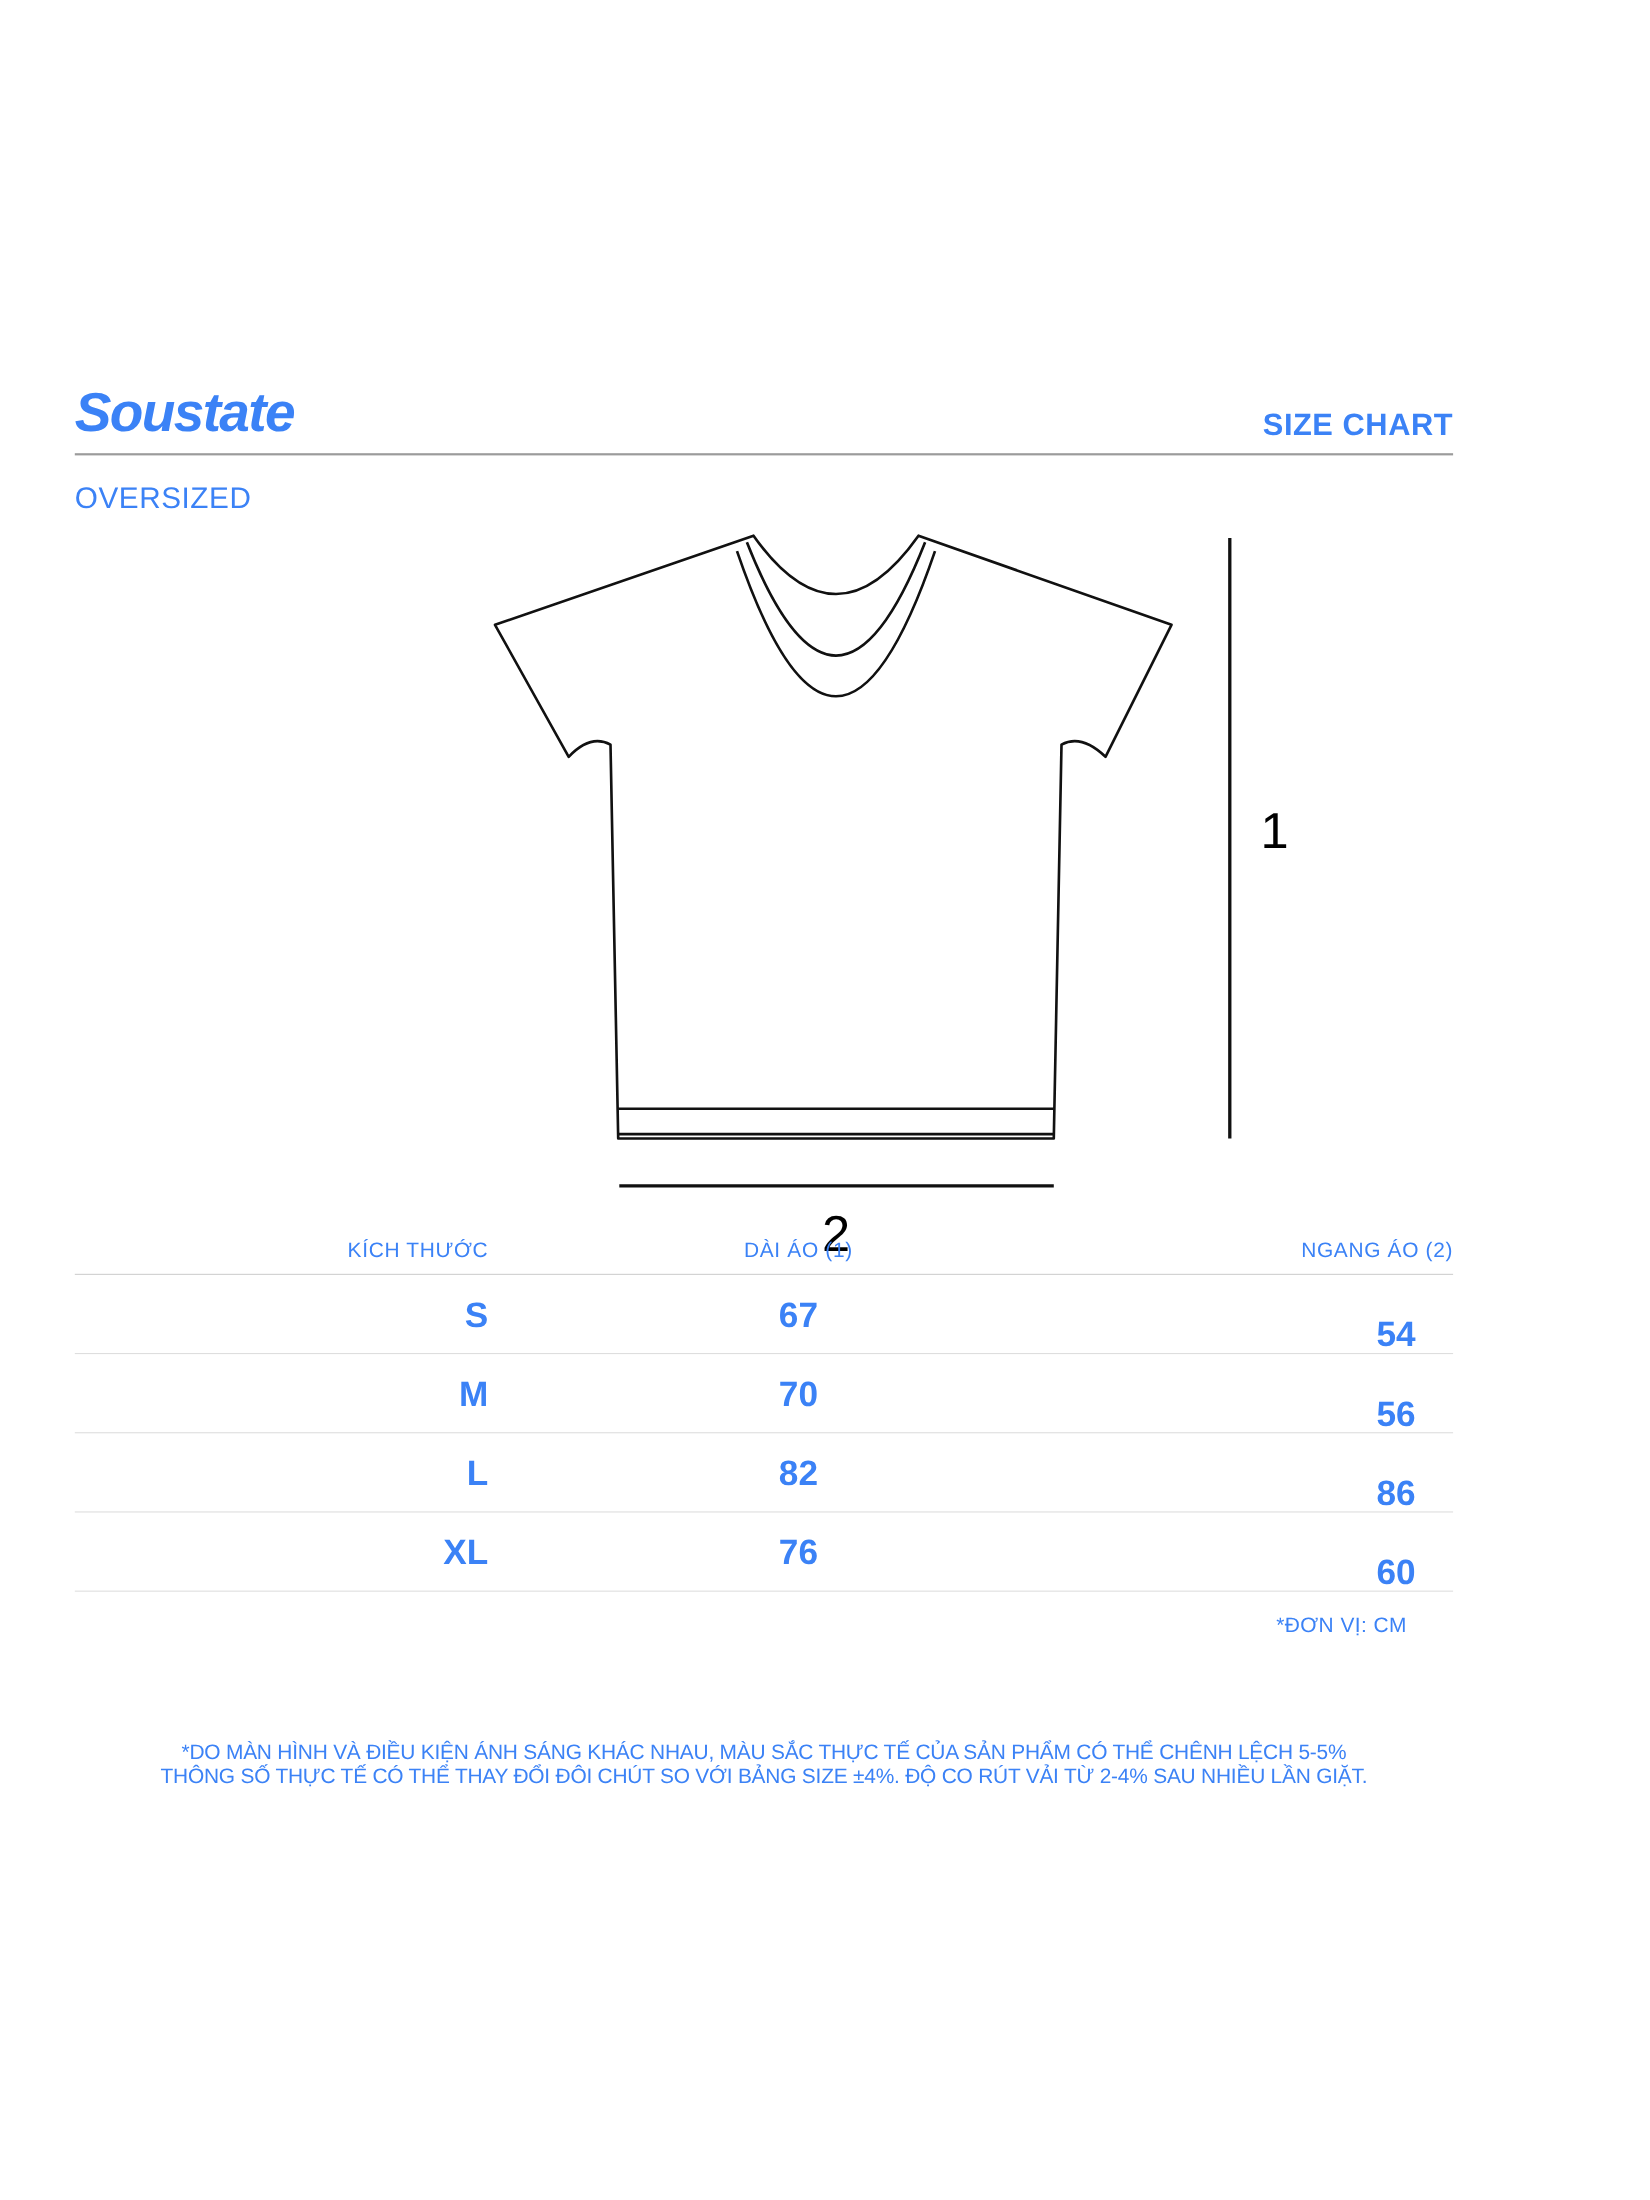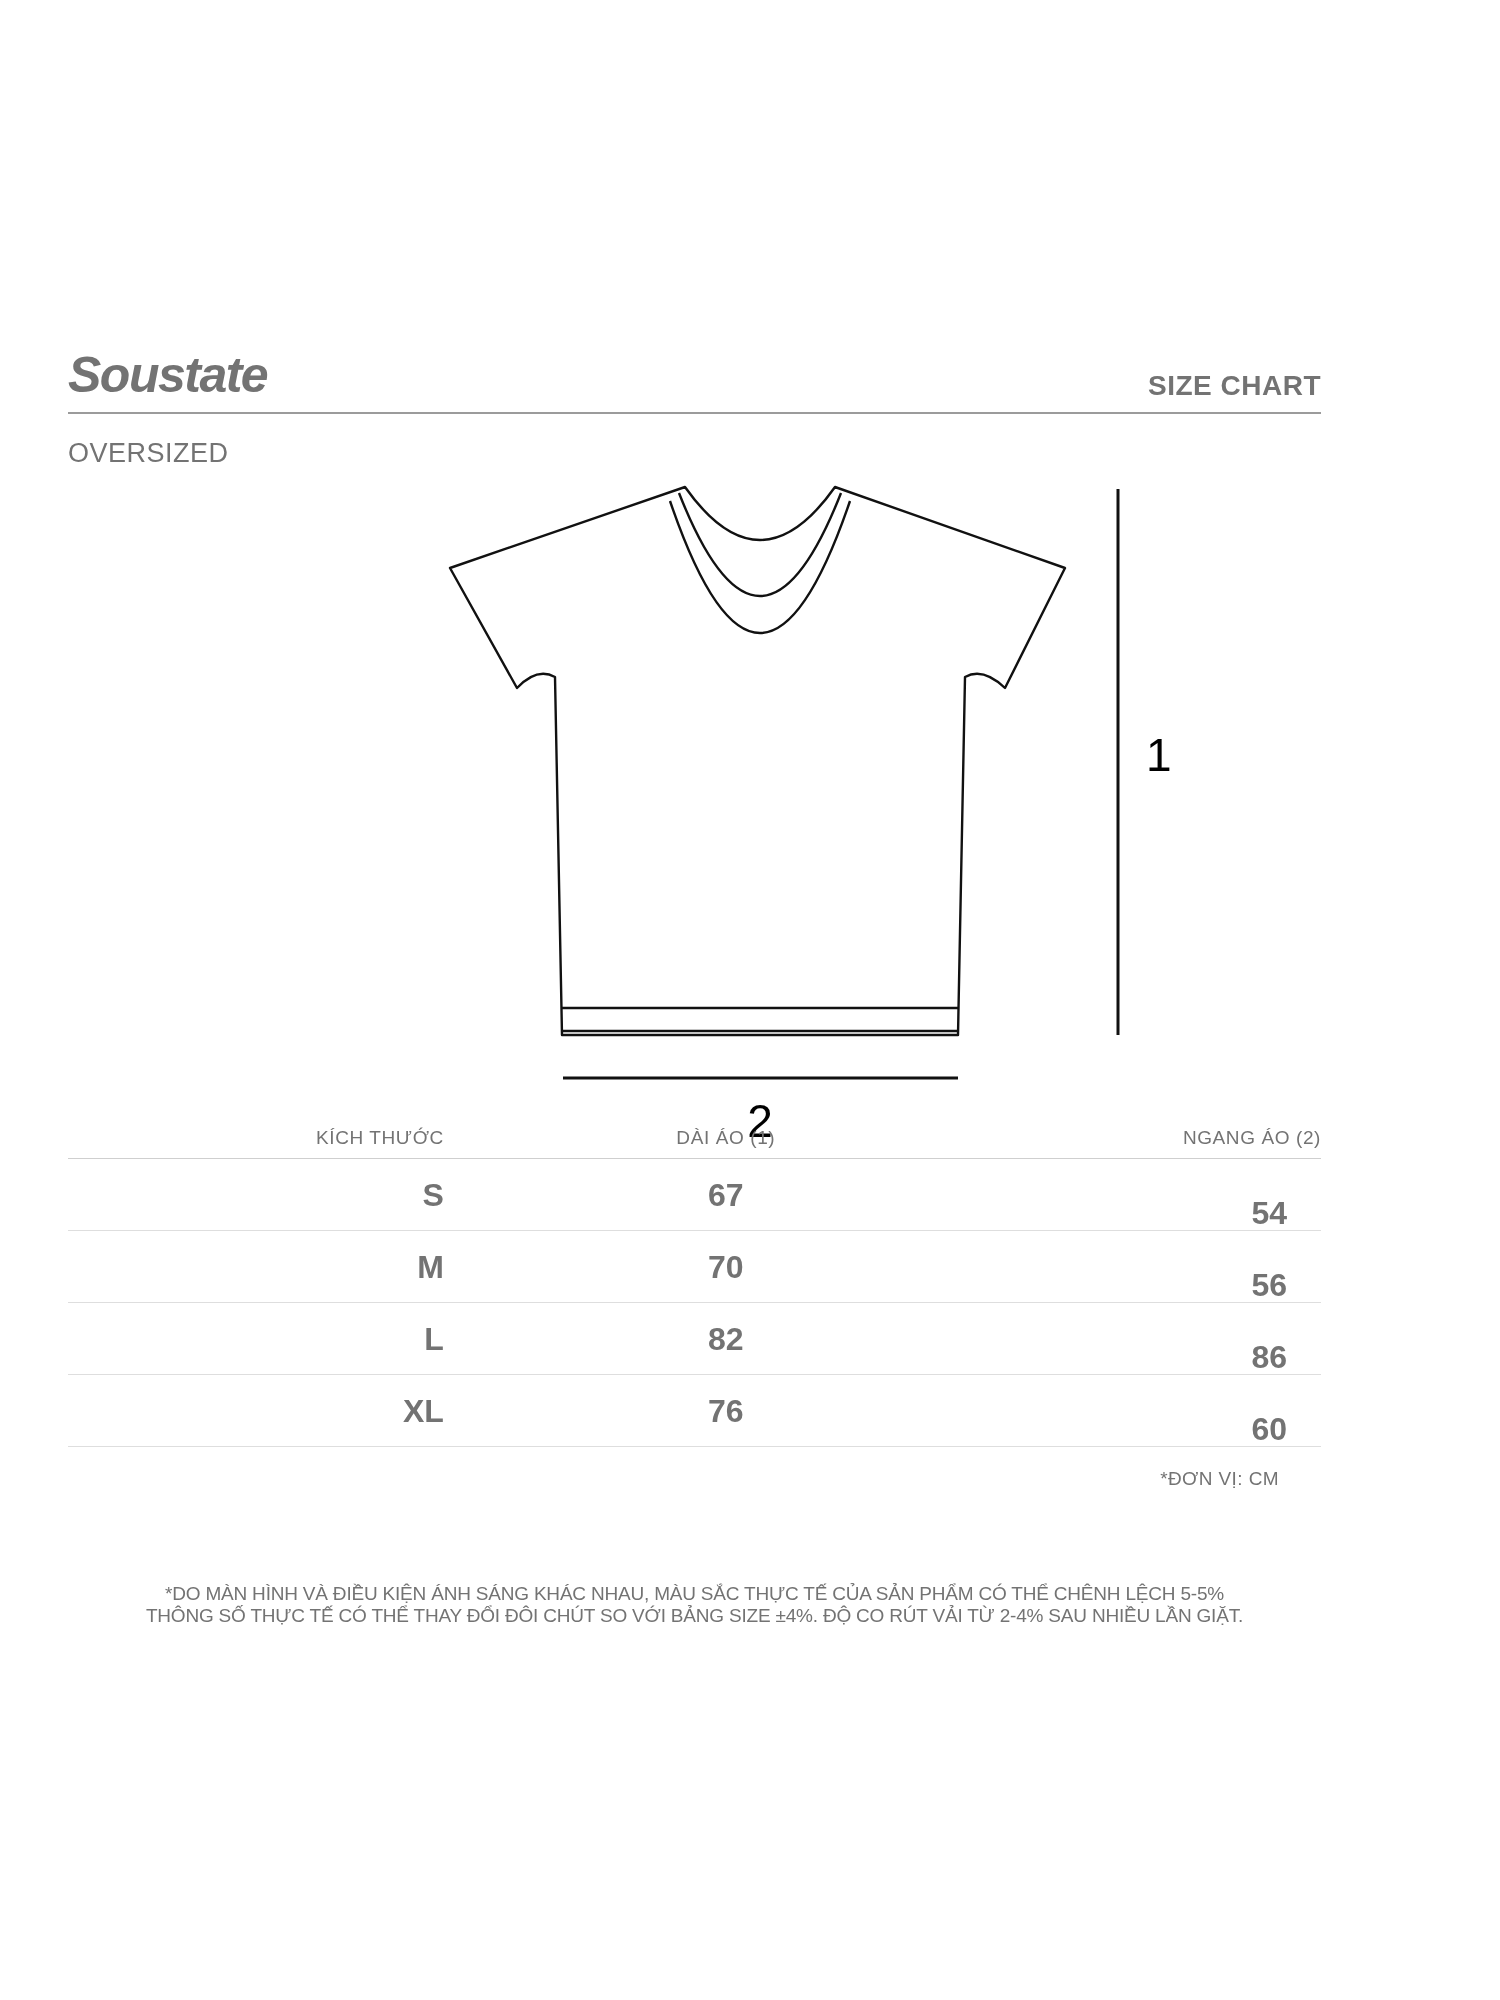--- a/index.html
+++ b/index.html
@@ -1,18 +1,18 @@
 <!DOCTYPE html>
 <html><head>
 <meta charset="utf-8">
 <style>
   html,body{margin:0;padding:0;background:#fff;}
   .page{
     position:relative;width:1389px;height:2000px;background:#ffffff;
-    font-family:"Liberation Sans",sans-serif;color:#737373;overflow:hidden;
+    font-family:"Liberation Sans",sans-serif;color:#3b82f6;overflow:hidden;
   }
   
   .hdr{position:absolute;left:68px;right:68px;top:340px;height:60px;
        display:flex;justify-content:space-between;align-items:flex-end;}
   .brand{font-size:50px;font-weight:bold;font-style:italic;letter-spacing:-1.5px;line-height:1;}
   .sheet-title{font-size:28px;font-weight:bold;letter-spacing:0.5px;line-height:1;}
   .rule{position:absolute;left:68px;right:68px;top:412px;height:2px;background:#9b9b9b;}
   .fit{position:absolute;left:68px;top:438px;font-size:27px;letter-spacing:0.5px;}
   
   .diagram{position:absolute;left:420px;top:475px;width:800px;height:680px;}

